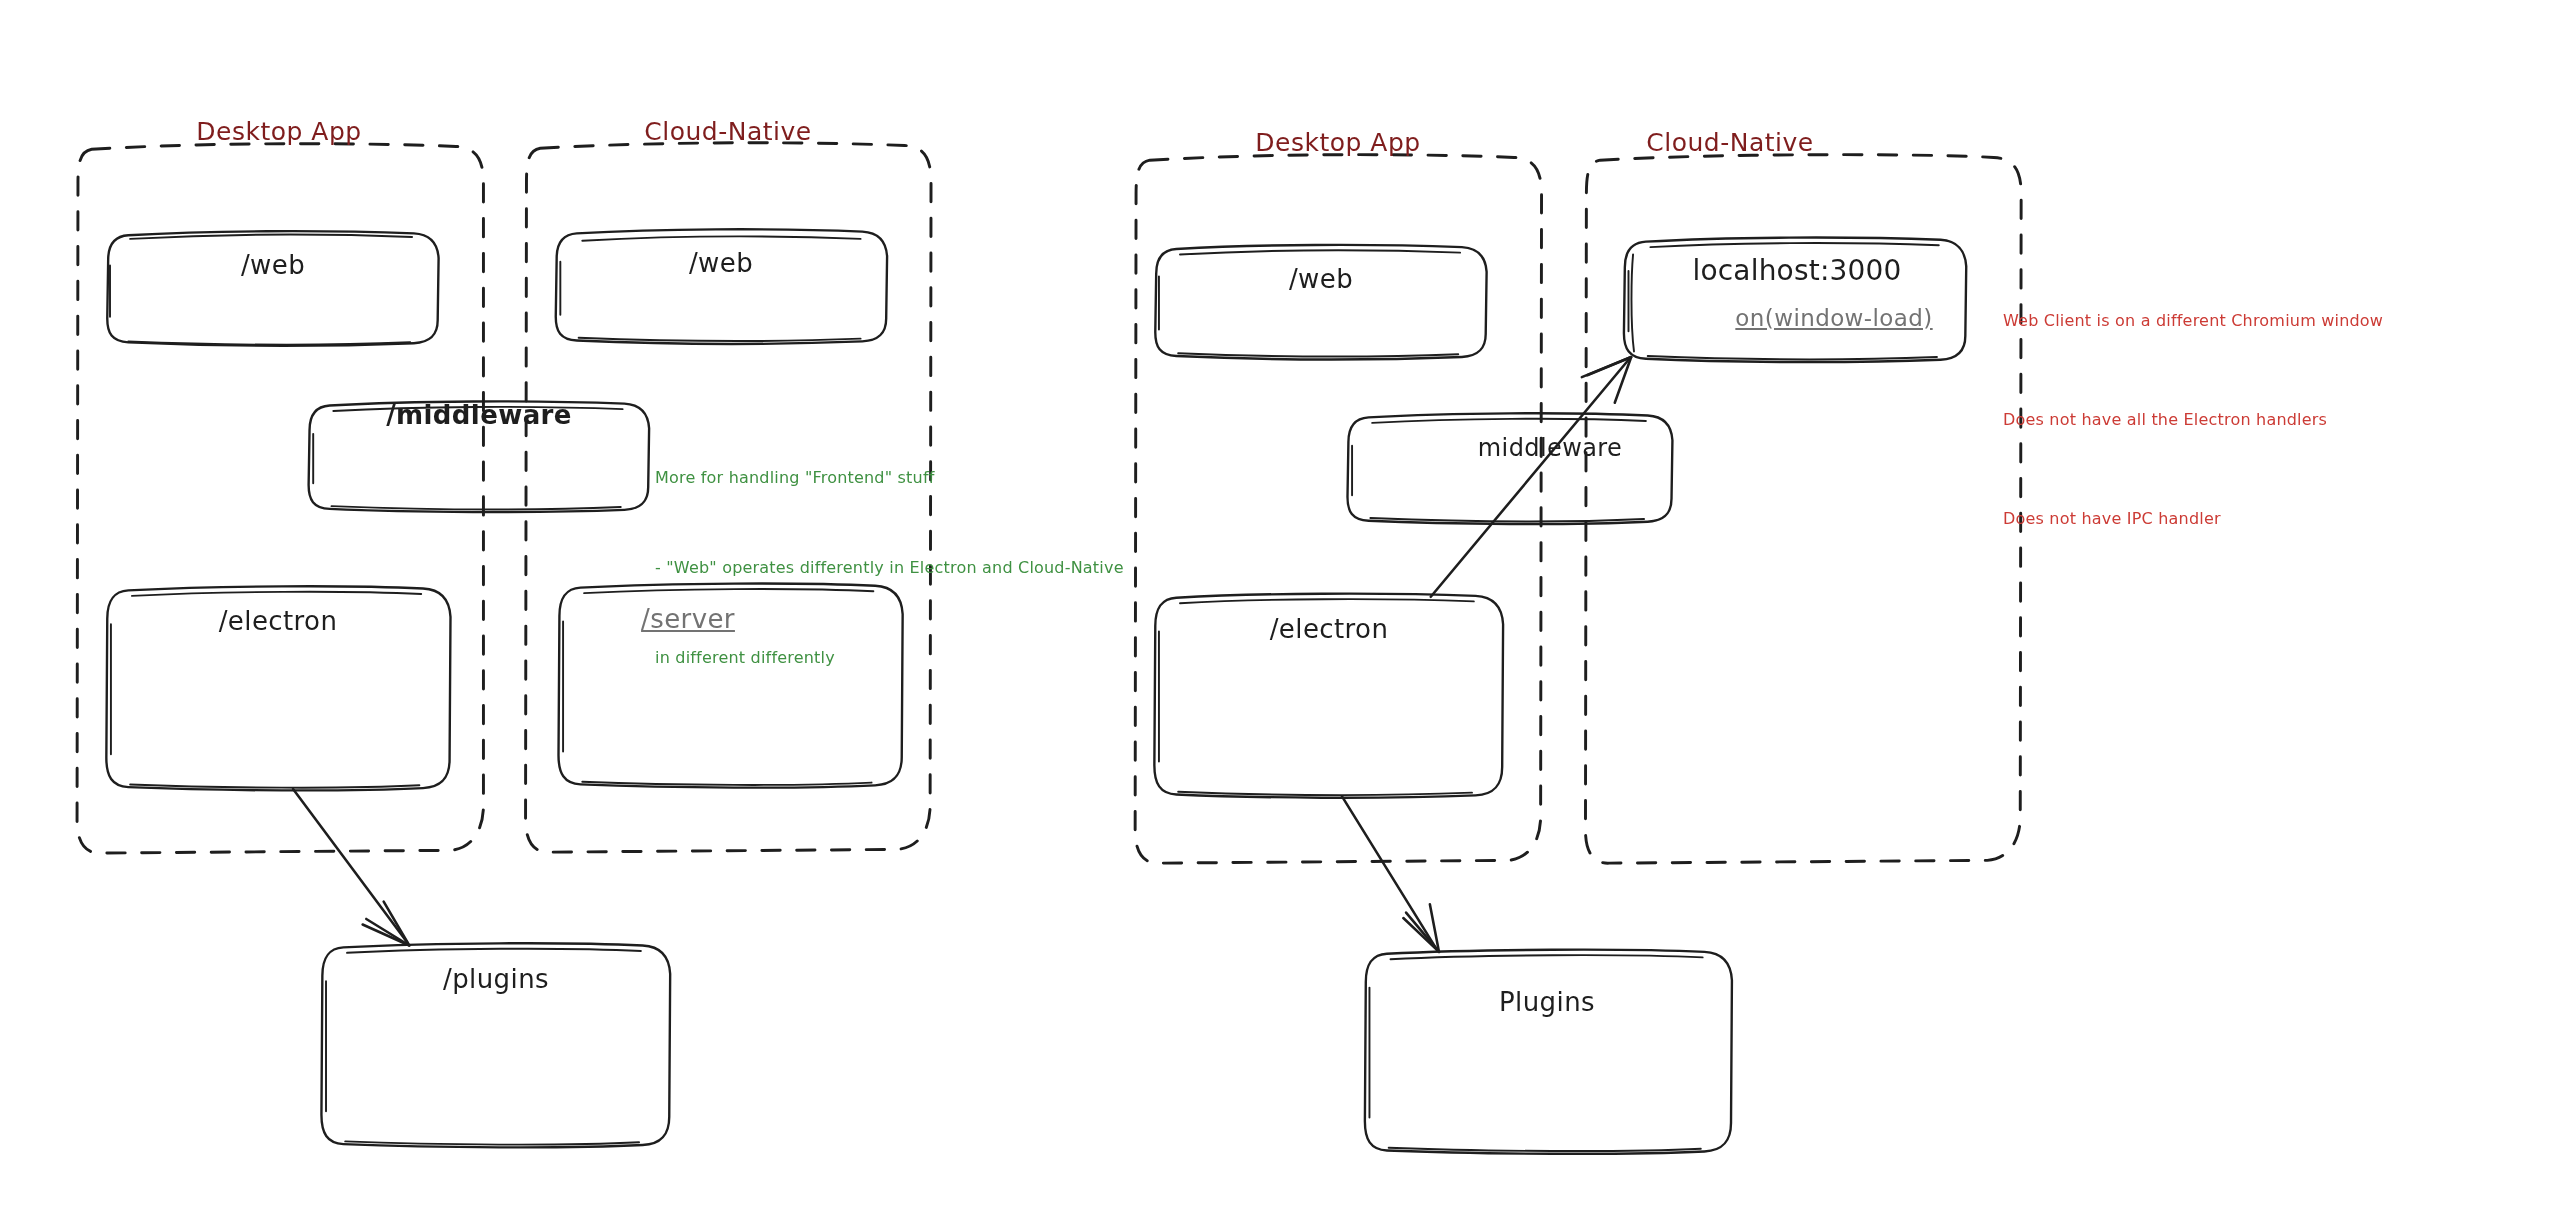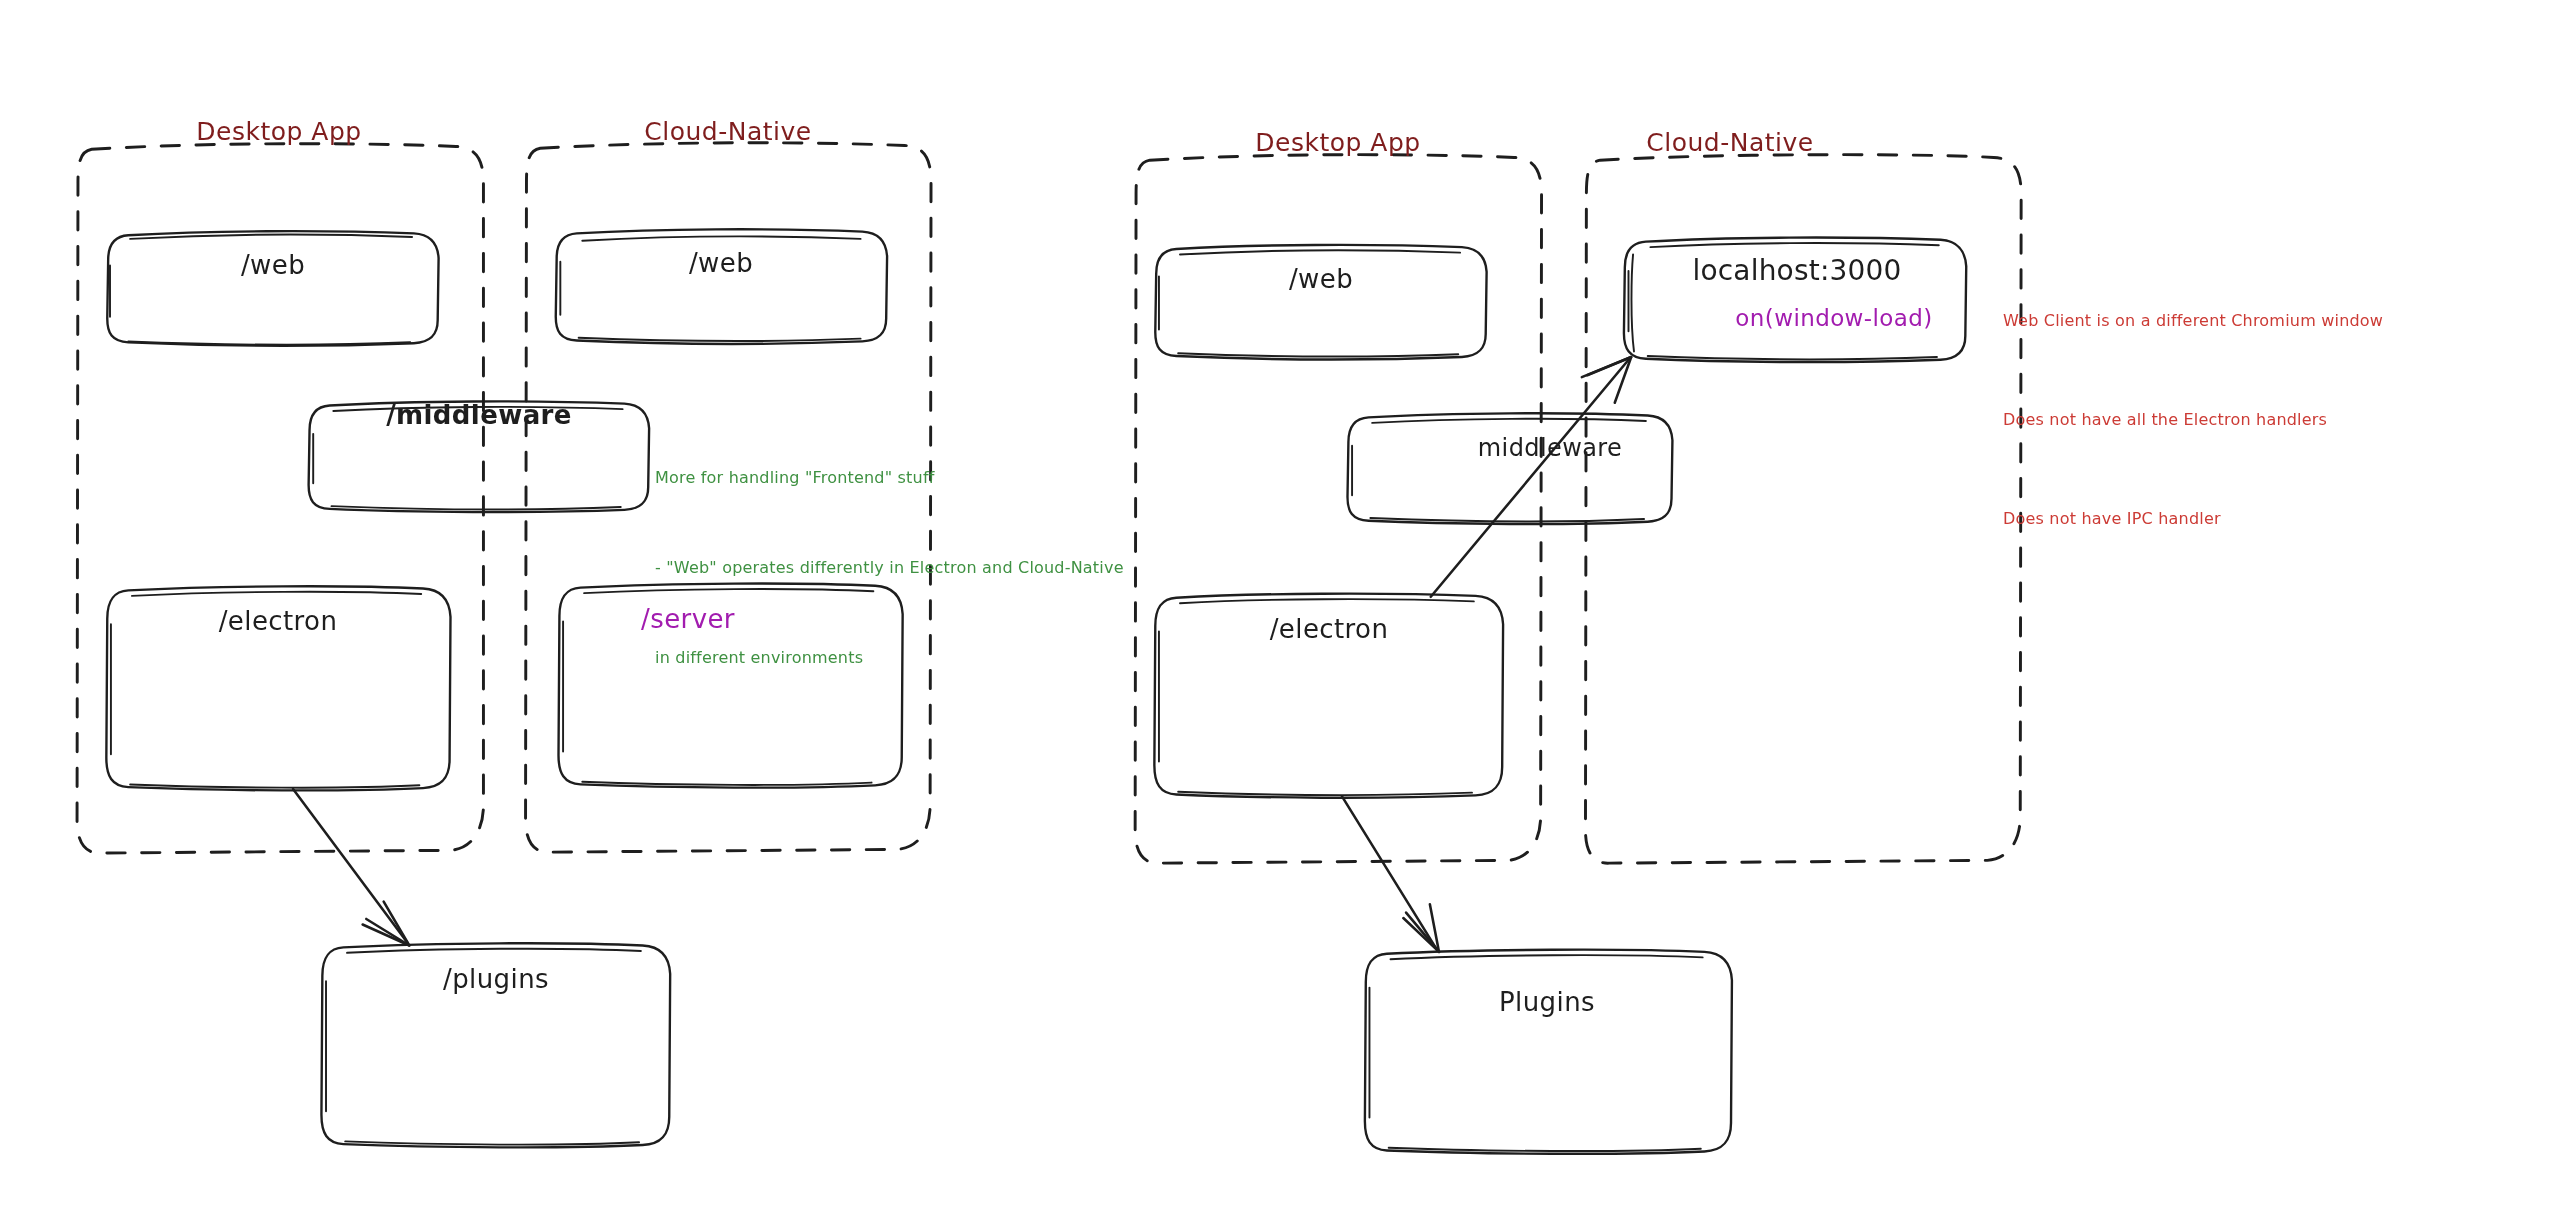--- a/index.html
+++ b/index.html
@@ -13,21 +13,21 @@
   
   .grp-title{
     position:absolute;color:#7f1d1d;font-size:25px;letter-spacing:0.5px;
     white-space:nowrap;transform:translateX(-50%);
     font-family:"DejaVu Sans","Liberation Sans",sans-serif;
   }
   .box-label{
     position:absolute;color:#1e1e1e;font-size:26px;white-space:nowrap;
     transform:translateX(-50%);letter-spacing:0.4px;
   }
-  .box-label.red{color:#a21caf;}
+  .box-label.red{color:#737373;text-decoration:underline;}
   .box-label.host{font-size:28px;letter-spacing:0.2px;}
   .note{
     position:absolute;white-space:pre;line-height:30px;font-size:16px;
     letter-spacing:0.2px;
   }
   .note.green{color:#3f9142;}
   .note.red{color:#cc3b35;}
 </style>
 </head>
 <body>
@@ -180,21 +180,21 @@
 <div class="box-label ov" style="left:273px;top:250px;">/web</div>
 <div class="box-label ov" style="left:721px;top:248px;">/web</div>
 <div class="box-label ov" style="left:479px;top:400px;font-weight:bold;">/middleware</div>
 <div class="box-label ov" style="left:278px;top:606px;">/electron</div>
 <div class="box-label red ov" style="left:688px;top:604px;">/server</div>
 <div class="box-label ov" style="left:496px;top:964px;">/plugins</div>
 
 <div class="note green ov" style="left:655px;top:403px;">
   <div>More for handling "Frontend" stuff</div>
   <div>- "Web" operates differently in Electron and Cloud-Native</div>
-  <div>in different environments</div>
+  <div>in different differently</div>
 </div>
 
 <div class="grp-title ov" style="left:1338px;top:128px;">Desktop App</div>
 <div class="grp-title ov" style="left:1730px;top:128px;">Cloud-Native</div>
 
 <div class="box-label ov" style="left:1321px;top:264px;">/web</div>
 <div class="box-label host ov" style="left:1797px;top:254px;">localhost:3000</div>
 <div class="box-label red ov" style="left:1834px;top:305px; font-size:23px;">on(window-load)</div>
 <div class="box-label ov" style="left:1550px;top:434px; font-size:24px;">middleware</div>
 <div class="box-label ov" style="left:1329px;top:614px;">/electron</div>

